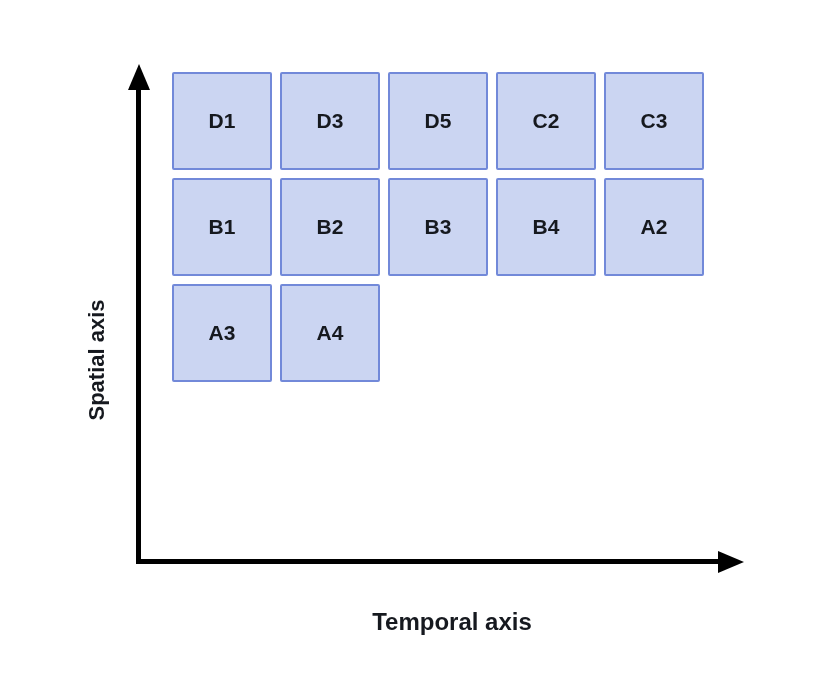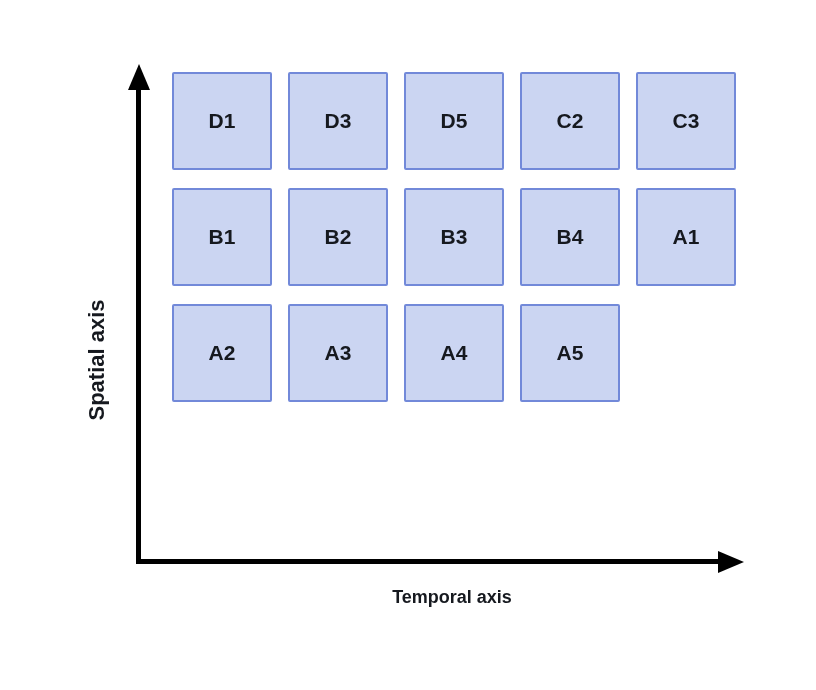--- a/index.html
+++ b/index.html
@@ -46,36 +46,37 @@
     position: absolute;
     left: 97px; top: 360px;
     transform: translate(-50%, -50%) rotate(-90deg);
     white-space: nowrap;
     font-size: 22px;
     font-weight: 700;
     color: var(--label-text, #16191f);
   }
   .x-axis-label {
     position: absolute;
-    left: 452px; top: 597px;
+    left: 452px; top: 622px;
     transform: translate(-50%, -50%);
     white-space: nowrap;
-    font-size: 18px;
+    font-size: 24px;
     font-weight: 700;
     color: var(--label-text, #16191f);
   }
   
   .matrix-grid {
     position: absolute;
     left: 172px; top: 72px;
     display: grid;
     grid-template-columns: repeat(5, 100px);
     grid-template-rows: repeat(4, 98px);
     column-gap: 16px;
     row-gap: 18px;
+    gap: 8px;
   }
   .cell {
     box-sizing: border-box;
     background: var(--cell-fill, #cbd5f2);
     border: 2px solid var(--cell-border, #7289d9);
     border-radius: 2px;
     display: flex;
     align-items: center;
     justify-content: center;
     font-size: 21px;
@@ -101,20 +102,18 @@
   <div class="matrix-grid">
       <div class="cell">D1</div>
       <div class="cell">D3</div>
       <div class="cell">D5</div>
       <div class="cell">C2</div>
       <div class="cell">C3</div>
       <div class="cell">B1</div>
       <div class="cell">B2</div>
       <div class="cell">B3</div>
       <div class="cell">B4</div>
-      <div class="cell">A1</div>
       <div class="cell">A2</div>
       <div class="cell">A3</div>
       <div class="cell">A4</div>
-      <div class="cell">A5</div>
     </div>
 
 </div>
 
 </body></html>

